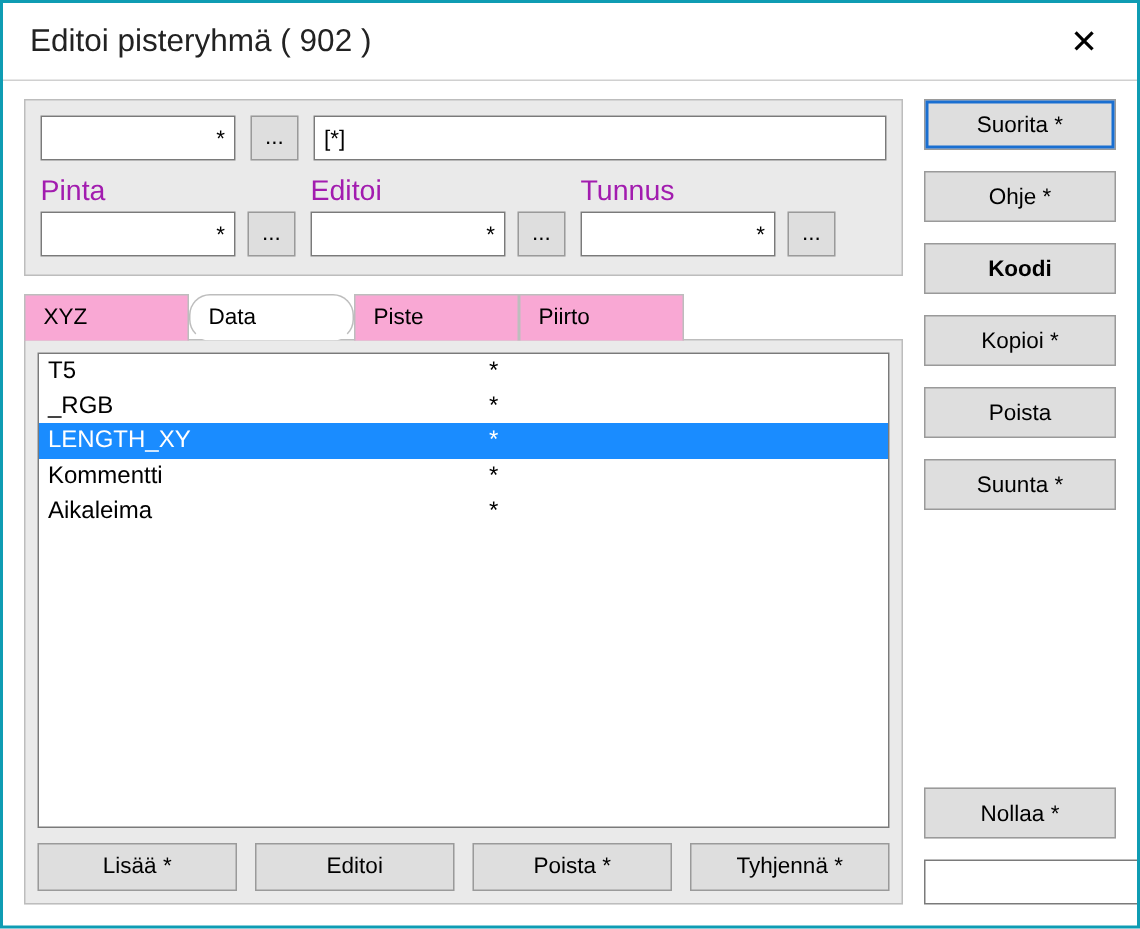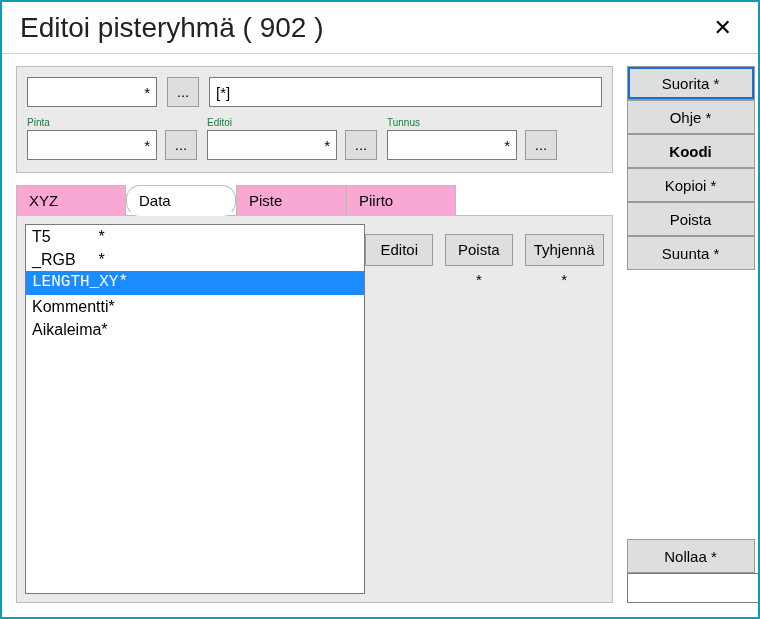--- a/index.html
+++ b/index.html
@@ -16,21 +16,21 @@
   .titlebar {
     display: flex;
     align-items: center;
     justify-content: space-between;
     height: 52px;
     padding: 0 18px;
     border-bottom: 1px solid #d0d0d0;
     background: #fff;
   }
   .titlebar-title {
-    font-size: 28px;
+    font-size: 21px;
     color: #222;
     font-weight: 400;
   }
   .titlebar-close {
     font-size: 22px;
     font-weight: 400;
     cursor: pointer;
     padding: 4px 8px;
     line-height: 1;
   }
@@ -43,30 +43,31 @@
   .left-col {
     flex: 1;
     display: flex;
     flex-direction: column;
     gap: 12px;
   }
   .right-col {
     width: 128px;
     display: flex;
     flex-direction: column;
+    gap: 14px;
   }
   .panel {
     border: 1px solid #bdbdbd;
     background: #eaeaea;
     padding: 10px 10px 12px 10px;
   }
   .panel.top { }
   .row { display: flex; gap: 10px; align-items: flex-end; }
   .field { display: flex; flex-direction: column; gap: 2px; }
-  .field label { font-size: 10px; color: #15803d; }
+  .field label { font-size: 19px; color: #a21caf; }
   .txt {
     border: 1px solid #7a7a7a;
     background: #fff;
     height: 30px;
     padding: 2px 6px;
     font-size: 15px;
     font-family: inherit;
     text-align: right;
   }
   .txt.left { text-align: left; }
@@ -101,39 +102,38 @@
     border-bottom: 1px solid #fff;
     position: relative;
     border-radius: 14px;
   }
   .list-panel {
     border: 1px solid #bdbdbd;
     background: #eaeaea;
     padding: 8px;
     flex: 1;
     display: flex;
-    flex-direction: row;
+    flex-direction: column;
   }
   .listbox {
     border: 1px solid #7a7a7a;
     background: #fff;
     flex: 1;
     overflow: auto;
     font-size: 16px;
     line-height: 1.45;
   }
   .listrow {
     display: flex;
     padding: 0 6px;
     cursor: default;
   }
   .listrow.selected {
     background: #1a8cff;
     color: #fff;
-    font-family: Liberation Mono, monospace;
   }
   .listrow .cell-name { flex: 1; }
   .listrow .cell-val { width: 260px; }
   .bottom-btns {
     display: flex;
     gap: 12px;
     margin-top: 10px;
   }
   .btn {
     border: 1px solid #9a9a9a;
@@ -232,20 +232,21 @@
             <div class="listrow">
               <span class="cell-name">Kommentti</span>
               <span class="cell-val">*</span>
             </div>
             <div class="listrow">
               <span class="cell-name">Aikaleima</span>
               <span class="cell-val">*</span>
             </div>
           </div>
         <div class="bottom-btns">
+          <div class="btn">Lisää *</div>
           <div class="btn">Editoi</div>
           <div class="btn">Poista *</div>
           <div class="btn">Tyhjennä *</div>
         </div>
       </div>
     </div>
 
   </div>
 
   <div class="right-col">

